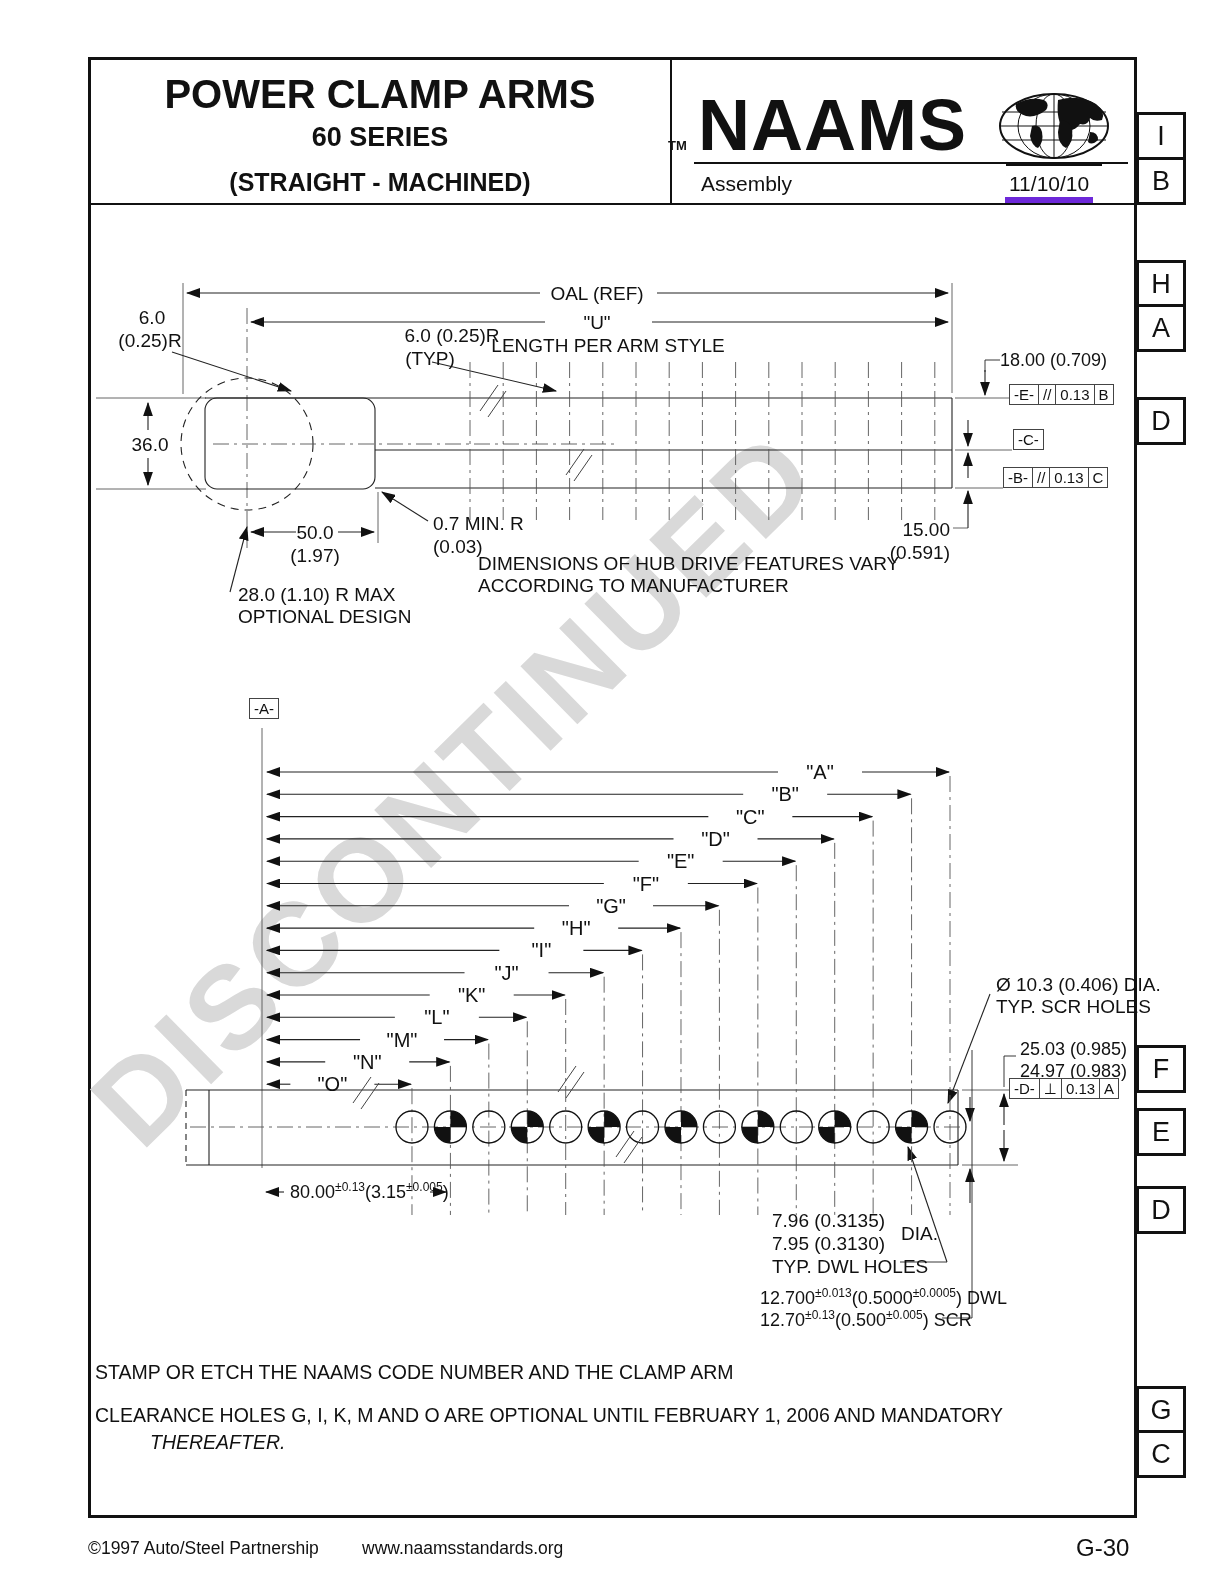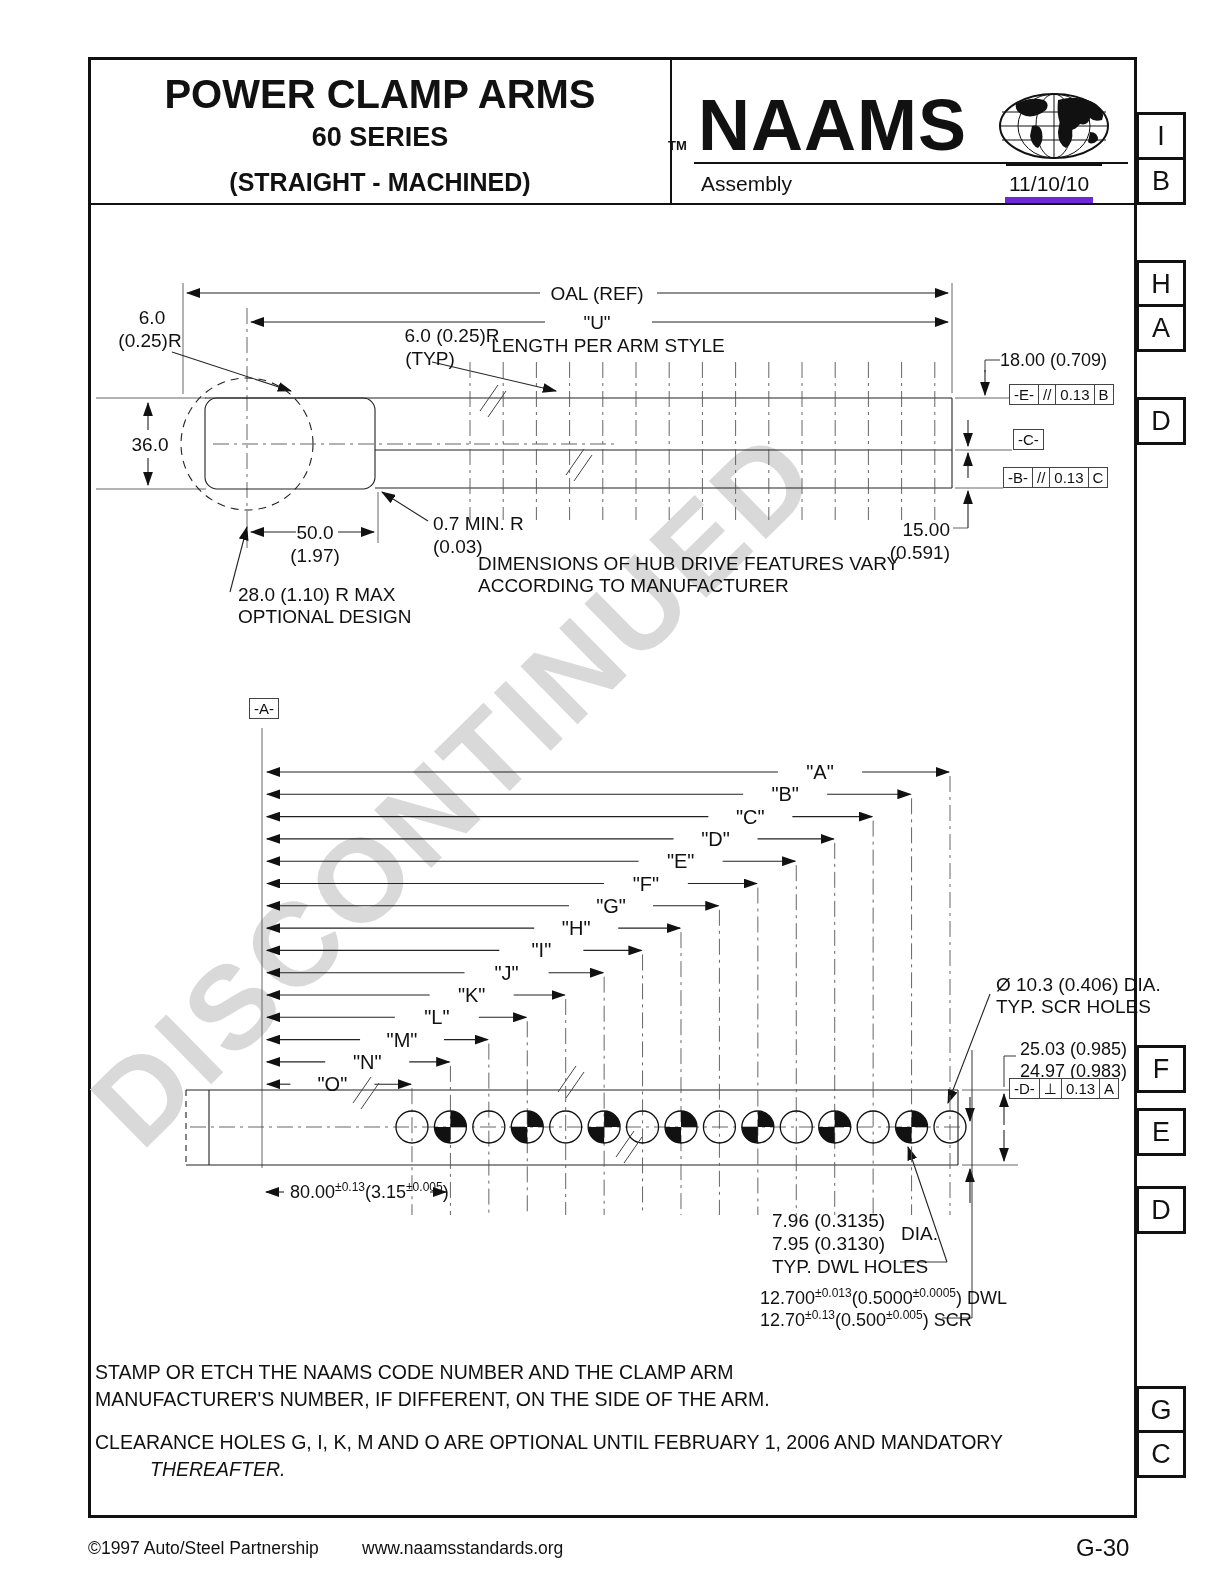--- a/index.html
+++ b/index.html
@@ -337,20 +337,20 @@
         <line x1="361" y1="1109" x2="379" y2="1083" stroke="#444" stroke-width="1" fill="none"></line>
         <line x1="353" y1="1103" x2="371" y2="1077" stroke="#444" stroke-width="1" fill="none"></line>
         <line x1="566" y1="1098" x2="584" y2="1072" stroke="#444" stroke-width="1" fill="none"></line>
         <line x1="558" y1="1092" x2="576" y2="1066" stroke="#444" stroke-width="1" fill="none"></line>
         <line x1="624" y1="1163" x2="642" y2="1137" stroke="#444" stroke-width="1" fill="none"></line>
         <line x1="616" y1="1157" x2="634" y2="1131" stroke="#444" stroke-width="1" fill="none"></line>
       </g>
   </svg>
 
   <div id="notes">
-    <p><span>STAMP OR ETCH THE NAAMS CODE NUMBER AND THE CLAMP ARM</span><br><span>MANUFACTURER'S NUMBER, IF DIFFERENT, ON THE SIDE OF THE ARM.</span></p>
+    <p><span>STAMP OR ETCH THE NAAMS CODE NUMBER AND THE CLAMP ARM</span><br></p>
     <p><span>CLEARANCE HOLES G, I, K, M AND O ARE OPTIONAL UNTIL FEBRUARY 1, 2006 AND MANDATORY</span><br><span class="indent" style="display:inline-block">THEREAFTER.</span></p>
   </div>
 
   <div class="foot" id="foot-c">©1997  Auto/Steel  Partnership</div>
   <div class="foot" id="foot-url">www.naamsstandards.org</div>
   <div class="foot" id="foot-page">G-30</div>
 </div>
 
 </body></html>

